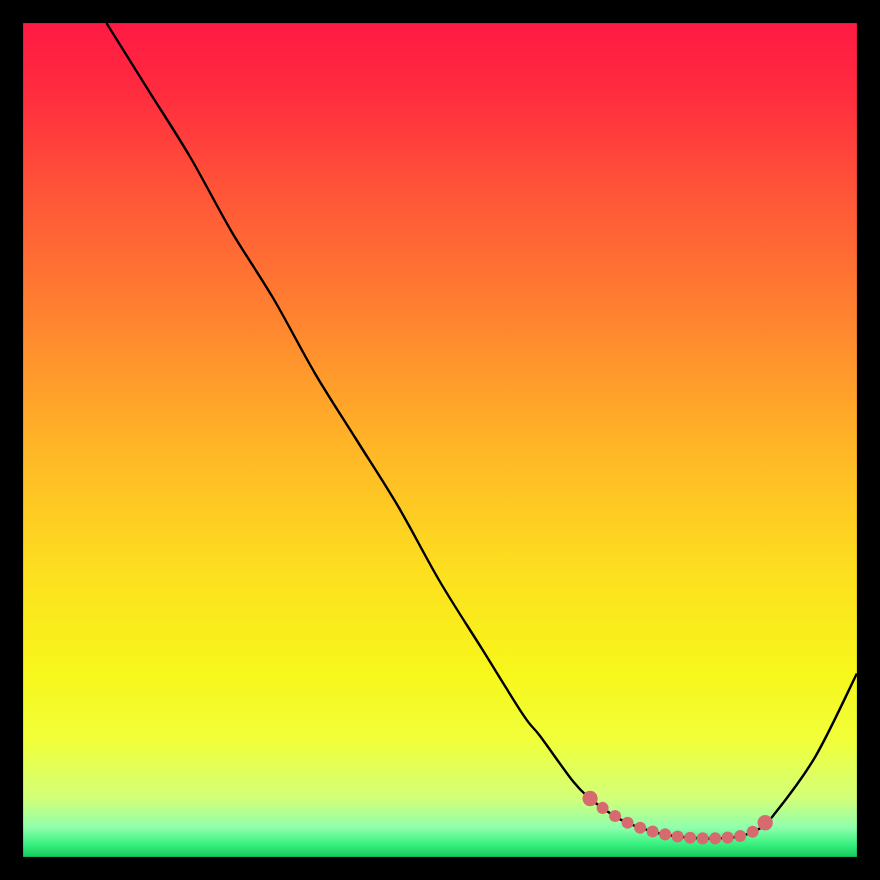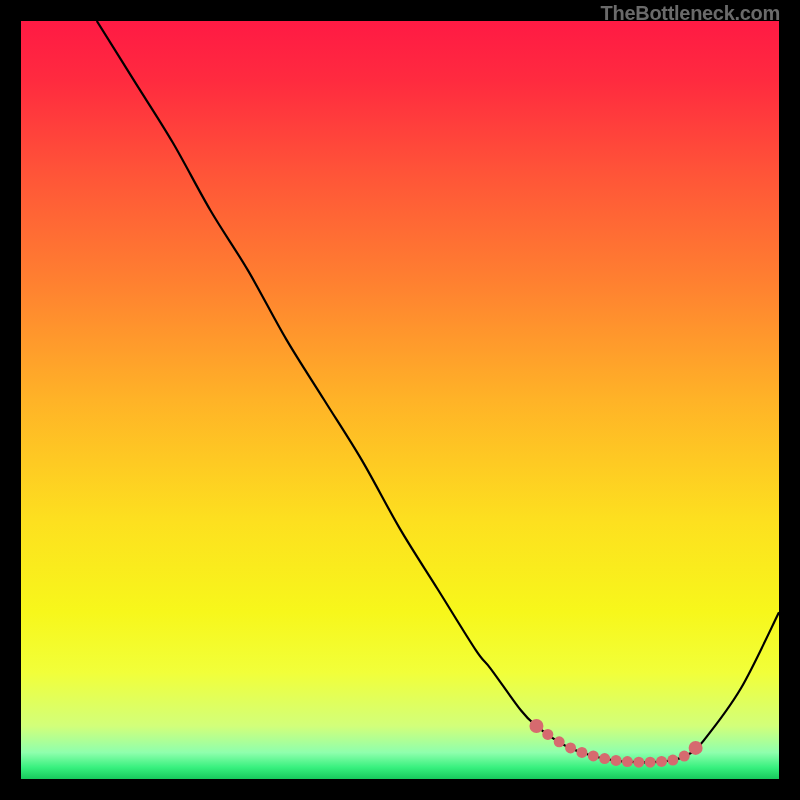--- a/index.html
+++ b/index.html
@@ -40,21 +40,20 @@
   left: 0;
   top: 0;
   width: 758px;
   height: 758px;
 }
 </style>
 </head>
 <body>
 
 <div class="chart-container">
-  <div class="watermark">TheBottleneck.com</div>
   <div class="plot-area">
     <svg class="curve" viewBox="0 0 758 758" preserveAspectRatio="none">
       <defs>
         <linearGradient id="bg-grad" x1="0" y1="0" x2="0" y2="1">
             <stop offset="0%" stop-color="#ff1a44"></stop>
             <stop offset="8%" stop-color="#ff2b3f"></stop>
             <stop offset="20%" stop-color="#ff5438"></stop>
             <stop offset="35%" stop-color="#ff8230"></stop>
             <stop offset="50%" stop-color="#ffb327"></stop>
             <stop offset="66%" stop-color="#fde01f"></stop>

